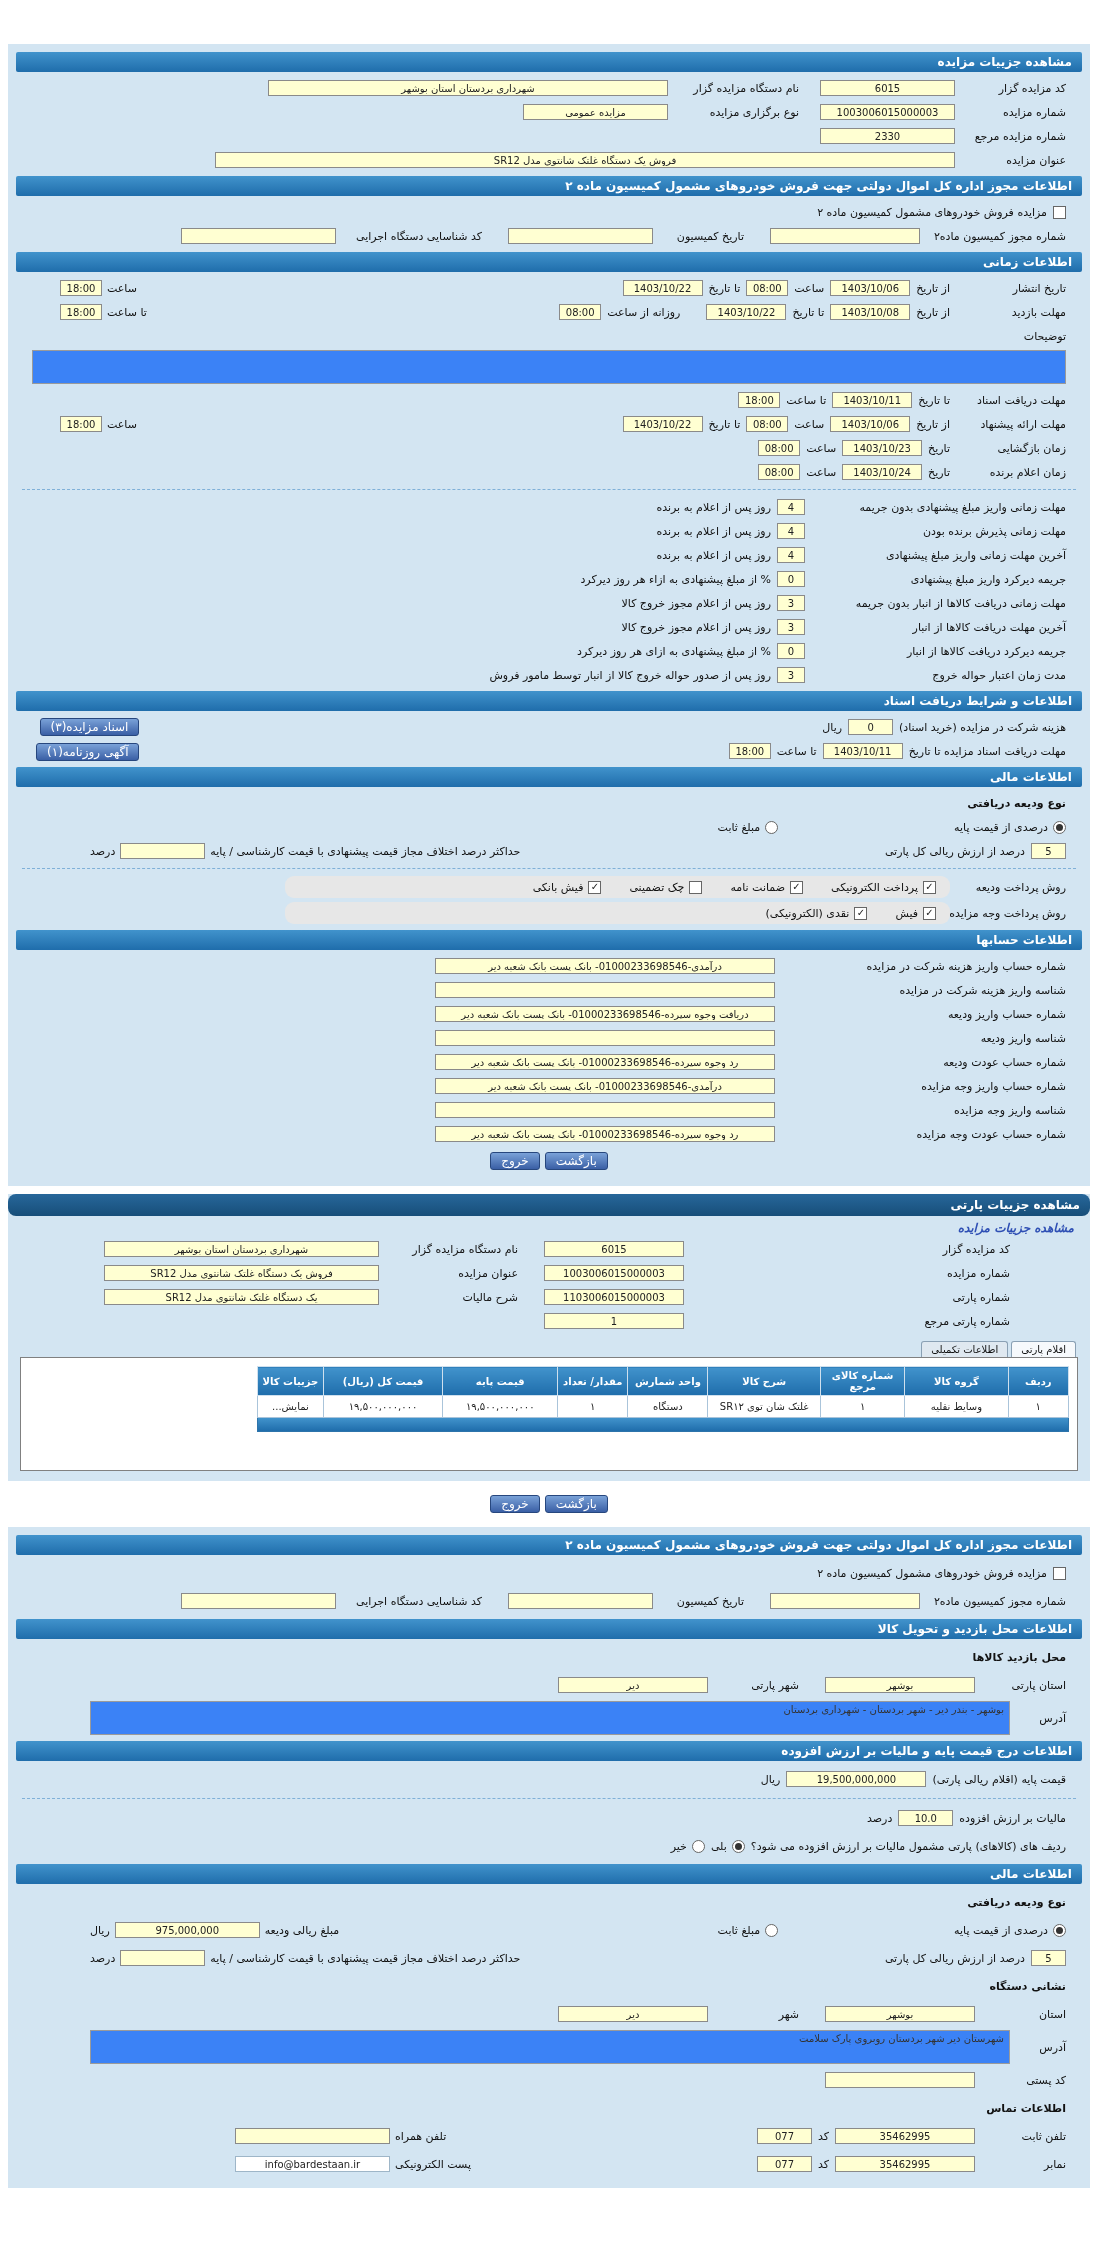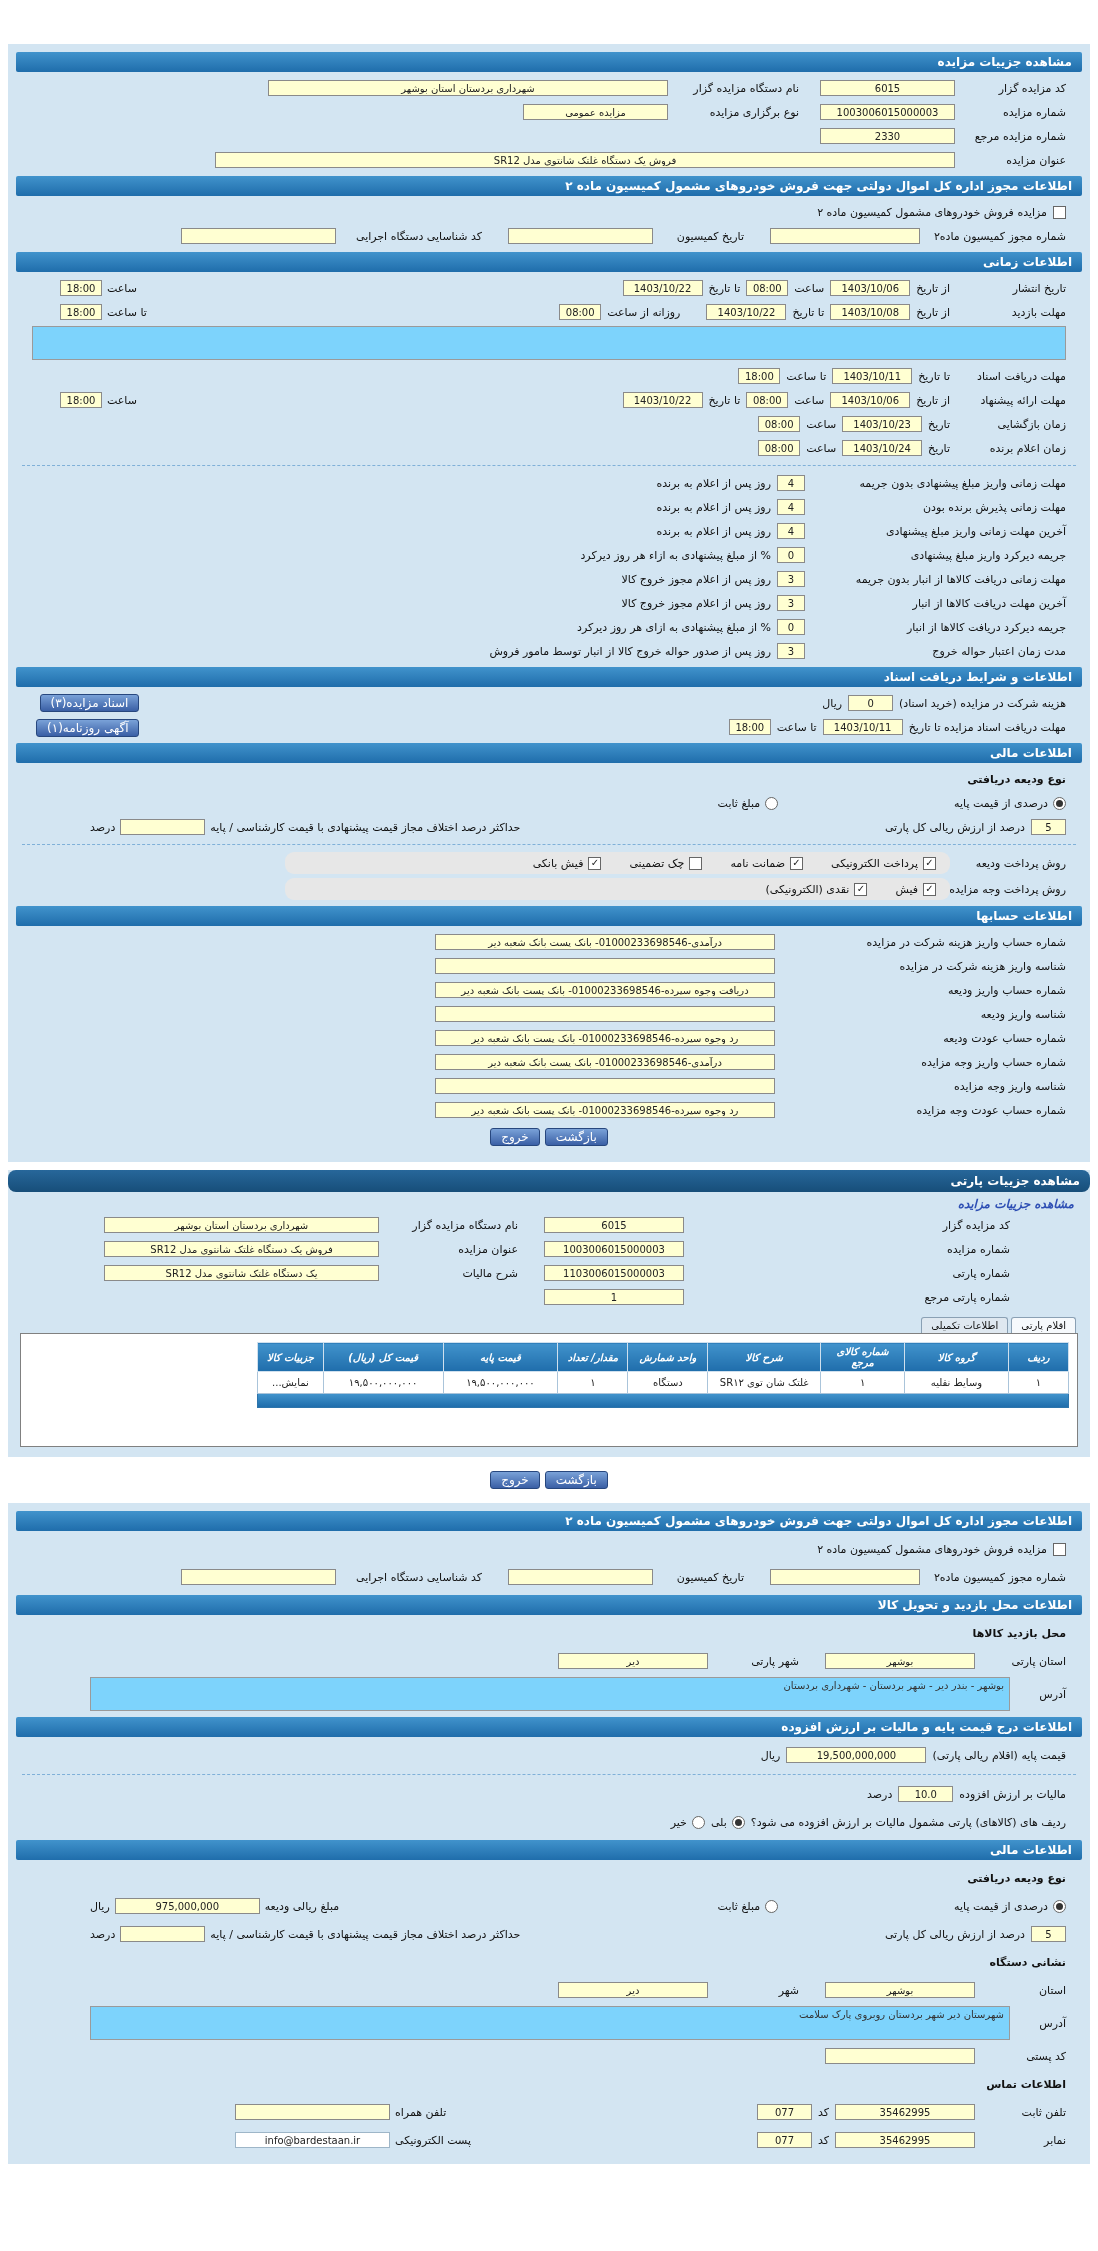--- a/index.html
+++ b/index.html
@@ -33,35 +33,35 @@
   .rd{width:11px;height:11px;background:#fff;border:1px solid #666;border-radius:50%;display:inline-block;
       position:relative;flex:none;}
   .rd.on::before{content:"";position:absolute;inset:2px;background:#333;border-radius:50%;}
   .graybox{background:#e7e7e7;border-radius:9px;height:22px;width:665px;display:flex;align-items:center;
       padding:0 14px;column-gap:28px;box-sizing:border-box;flex:none;}
   .btn{background:linear-gradient(#7aa2d8,#3a5fa5);color:#fff;border:1px solid #27477e;border-radius:3px;
       font-size:12px;height:18px;padding:0 10px;display:inline-flex;align-items:center;cursor:pointer;flex:none;
       font-family:inherit;white-space:nowrap;}
   .btnrow{display:flex;justify-content:center;column-gap:5px;padding:6px 0;}
   .btnrow.white{background:#fff;}
-  .txtarea{background:#7dd3fc;border:1px solid #9a9a9a;height:28px;font-size:10px;padding:2px 5px;color:#333;
+  .txtarea{background:#3b82f6;border:1px solid #9a9a9a;height:28px;font-size:10px;padding:2px 5px;color:#333;
       overflow:hidden;}
   .txtwide{margin:2px 24px 4px 24px;}
   .docsec{position:relative;}
   .docbtns{position:absolute;left:28px;top:3px;display:flex;flex-direction:column;gap:7px;align-items:flex-start;}
   .linktitle{color:#2e4fb4;font-weight:bold;font-style:italic;font-size:12px;padding:5px 16px 2px;}
   .tabs{display:flex;column-gap:3px;padding:8px 14px 0;}
   .tab{background:#dfe8f0;border:1px solid #8aa0b4;border-bottom:none;border-radius:3px 3px 0 0;
       font-size:10px;padding:2px 9px;cursor:pointer;}
   .tab.active{background:#f6f9fc;}
   .tblpanel{background:#fff;border:1px solid #808080;margin:0 12px;padding:8px;min-height:96px;display:flex;}
   .tblwrap{width:812px;}
   .itable{border-collapse:collapse;width:100%;font-size:10px;}
   .itable th{background:linear-gradient(#4193cc,#1f6dab);color:#fff;border:1px solid #cfe0ee;padding:3px 3px;
-      font-weight:bold;font-style:italic;}
+      font-weight:bold;}
   .itable td{border:1px solid #aac4da;padding:5px 3px;text-align:center;background:#fff;color:#222;}
   .cw55{width:55px}.cw60{width:60px}.cw65{width:65px}.cw75{width:75px}.cw80{width:80px}
   .cw100{width:100px}.cw110{width:110px}.cw115{width:115px}
   .tfoot{height:13px;background:linear-gradient(#4193cc,#1f6dab);border:1px solid #2d74ab;border-top:none;}
 </style>
 </head>
 <body>
 
 <div class="page">
 
@@ -133,20 +133,23 @@
       <span class="lbl">تا تاریخ</span>
       <input class="inp w80" readonly="" value="1403/10/22" style="">
       <span class="lbl mr20">روزانه از ساعت</span>
       <input class="inp w42" readonly="" value="08:00" style="">
       <span class="g pushL">
         <span class="lbl">تا ساعت</span>
         <input class="inp w42" readonly="" value="18:00" style="">
       </span>
     </div>
 
+    <div class="r">
+      <span class="lbl">توضیحات</span>
+    </div>
     <div class="txtarea txtwide"></div>
 
     <div class="r">
       <span class="lbl w110">مهلت دریافت اسناد</span>
       <span class="lbl">تا تاریخ</span>
       <input class="inp w80" readonly="" value="1403/10/11" style="">
       <span class="lbl">تا ساعت</span>
       <input class="inp w42" readonly="" value="18:00" style="">
     </div>
 

